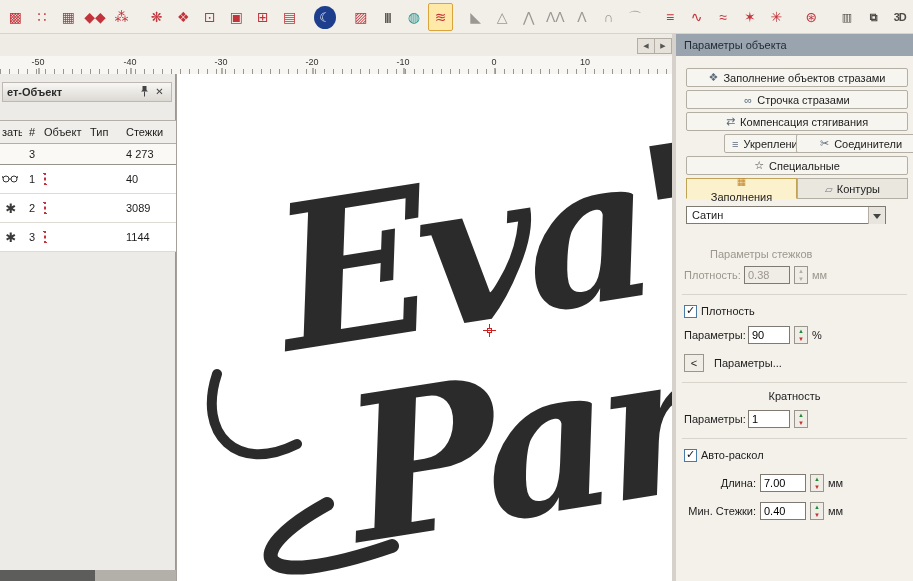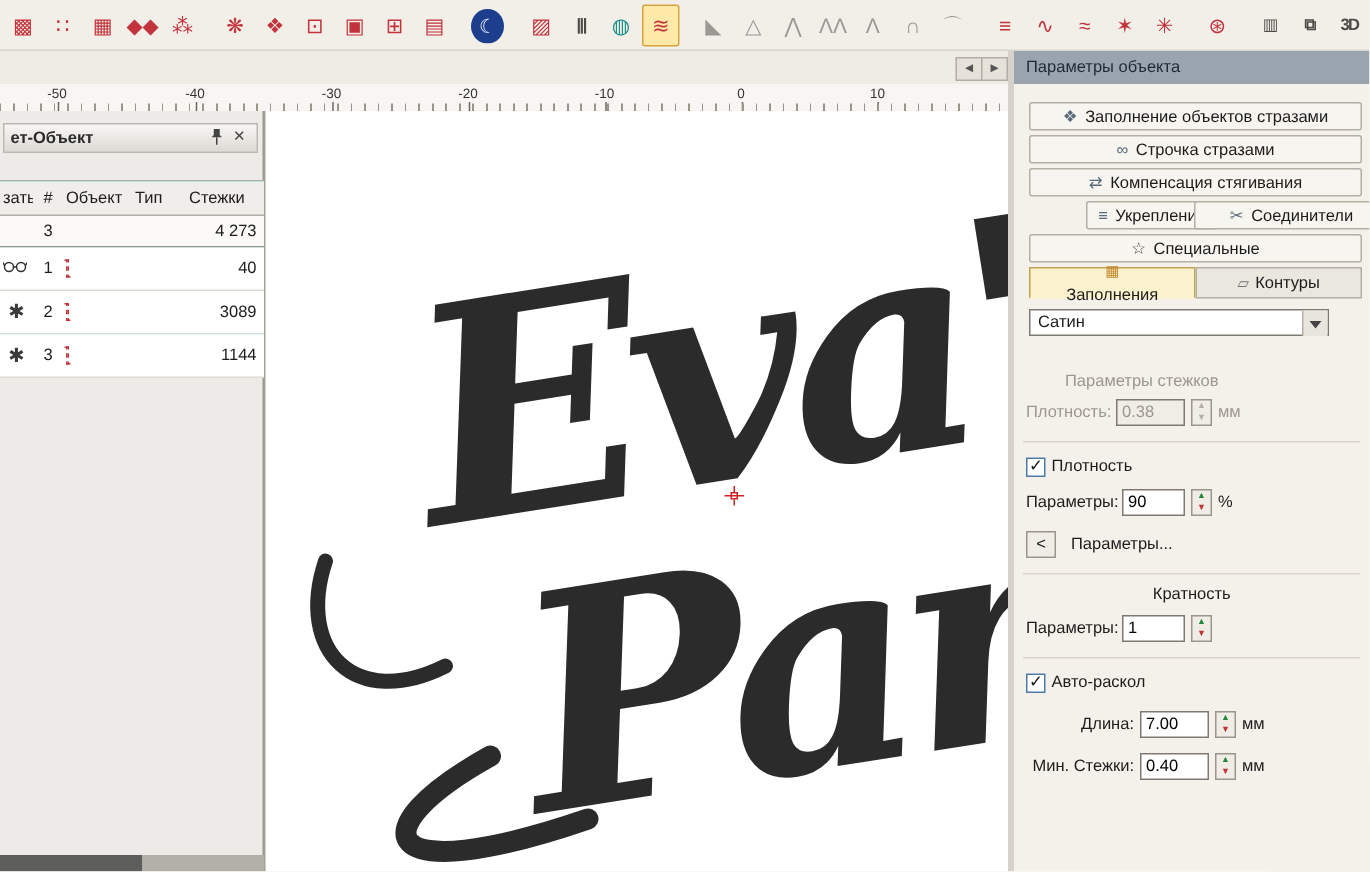--- a/index.html
+++ b/index.html
@@ -44,21 +44,21 @@
   .panel-title{font-weight:bold;color:#2a2a2a;flex:1;overflow:hidden;white-space:nowrap;}
   .titlebar-btn{width:15px;height:14px;text-align:center;line-height:13px;color:#444;font-size:10px;cursor:default;}
   .obj-table{position:absolute;left:0;top:46px;width:176px;background:#5eead4;border-top:1px solid #b3afa8;}
   .tr{display:grid;grid-template-columns:22px 20px 46px 36px 52px;align-items:center;
       border-bottom:1px solid #dedbd5;background:#fff;}
   .tr.head{background:#f0eeea;height:22px;border-bottom:1px solid #b3afa8;}
   .tr.total{height:20px;background:#faf9f6;border-bottom:1px solid #97948c;}
   .tr.obj-row{height:28px;}
   .td{padding:0 2px;overflow:hidden;white-space:nowrap;}
   .td.cnum{text-align:center;}
-  .td.cst{text-align:right;padding-right:5px;}
+  .td.cst{padding-right:5px;}
   .sel-ic{width:18px;height:13px;border:1px dashed #c2333b;margin:0 auto;position:relative;}
   .sel-ic::before{content:"";position:absolute;left:-2px;top:-2px;width:3px;height:3px;background:#c2333b;}
   .sel-ic::after{content:"";position:absolute;right:-2px;bottom:-2px;width:3px;height:3px;background:#c2333b;}
   .type-ic{width:16px;height:14px;margin:0 auto;
            background:repeating-linear-gradient(105deg,#c2333b 0 1.5px,transparent 1.5px 4.5px);}
   .spool{text-align:center;}
   .spool::before{content:"✱";color:#3a3a3a;font-size:13px;}
   .strip-dark{position:absolute;left:0;top:570px;width:95px;height:11px;background:#5d5d5b;}
   .strip-mid{position:absolute;left:95px;top:570px;width:81px;height:11px;background:#b3b0aa;}
 

